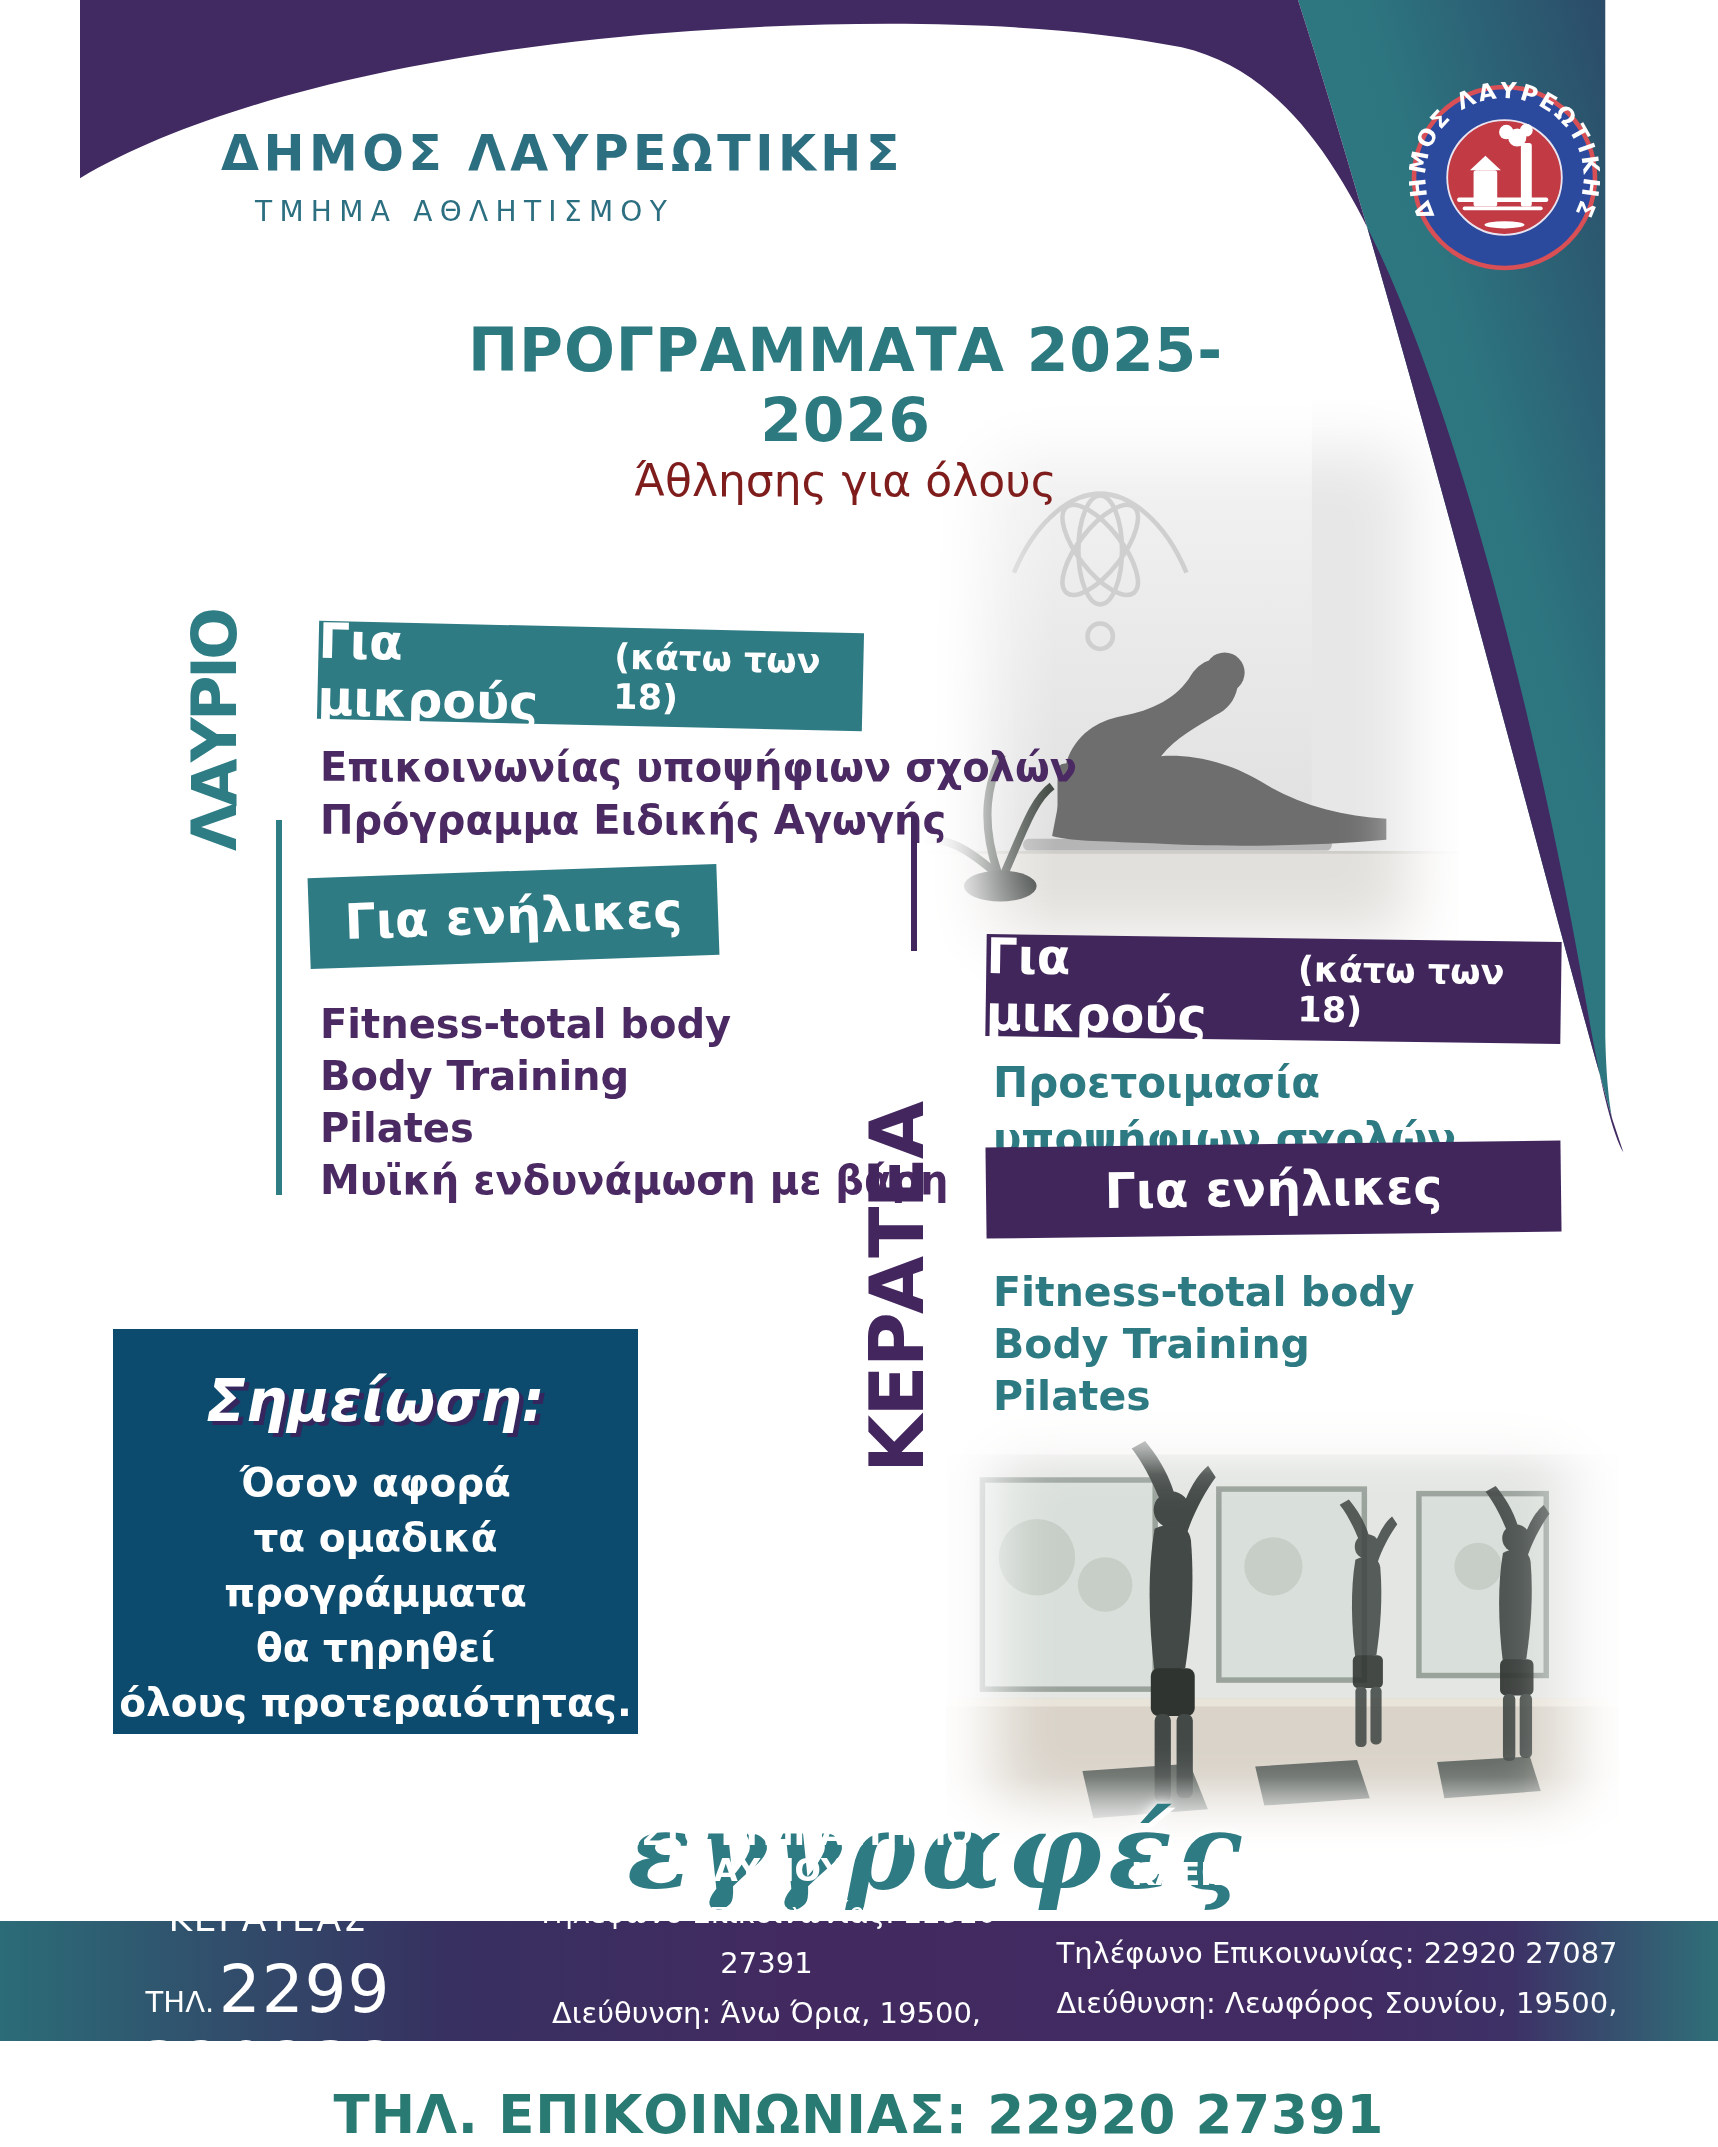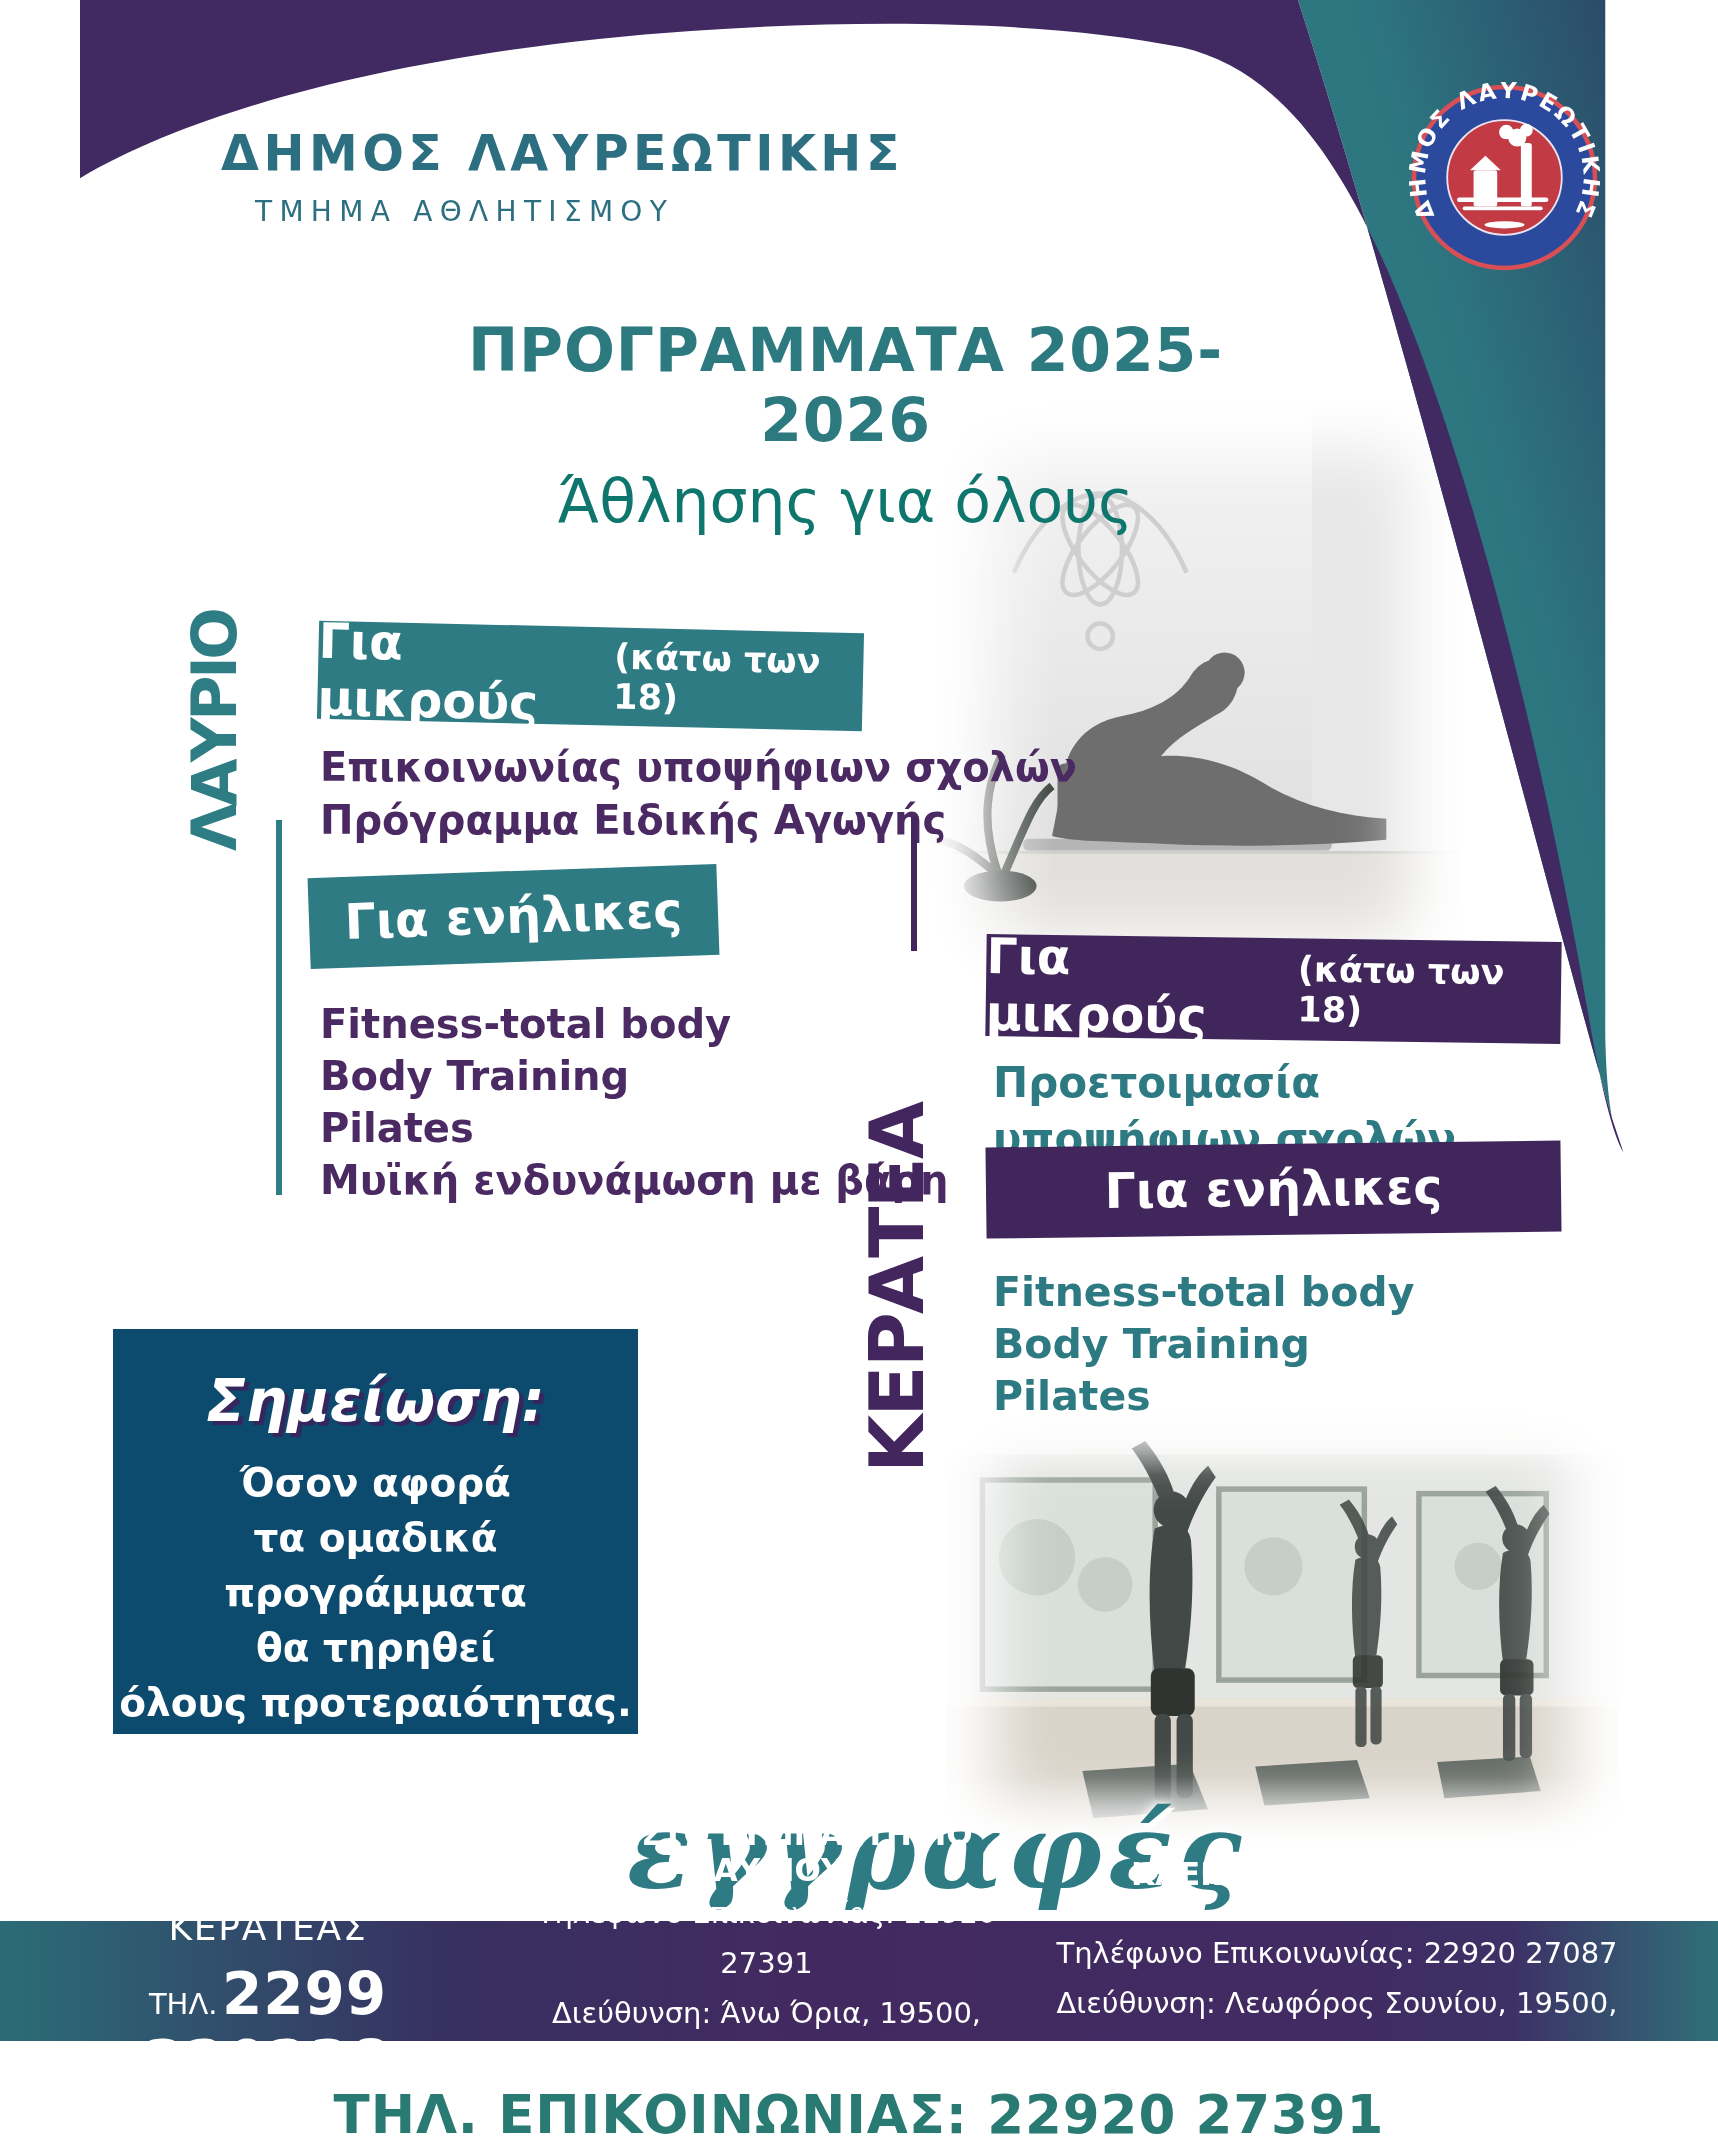--- a/index.html
+++ b/index.html
@@ -21,21 +21,21 @@
   .photo .veil-left { position:absolute; inset:0;
            background:linear-gradient(90deg,#ffffff 0%,rgba(255,255,255,0) 26%); }
   .photo .veil-top { position:absolute; inset:0;
            background:linear-gradient(180deg,#ffffff 0%,rgba(255,255,255,0) 18%,rgba(255,255,255,0) 82%,#ffffff 100%); }
 
   
   .muni  { left:221px; top:125px; font-size:49px; font-weight:600; letter-spacing:4.5px; color:#2c6f80; z-index:3; }
   .dept  { left:255px; top:195px; font-size:28px; font-weight:500; letter-spacing:7.3px; color:#2c6f80; z-index:3; }
   .title-block { left:391px; top:315px; width:909px; text-align:center; z-index:3; }
   .main-title { font-size:60px; font-weight:800; color:#2c7a80; letter-spacing:0.9px; }
-  .sub-title  { font-size:60px; font-weight:400; color:#0f766e; margin-top:11px; }
+  .sub-title  { font-size:44px; font-weight:400; color:#7f1d1d; margin-top:0; }
 
   
   .logo { left:1409px; top:82px; width:191px; height:191px; z-index:4; }
 
   
   .vtext { writing-mode:vertical-rl; transform:rotate(180deg); white-space:nowrap; z-index:3; }
   .lavrio-v  { left:178px; top:578px;  height:273px; font-size:62px; font-weight:700; color:#2e7d85; letter-spacing:-3.6px; }
   .keratea-v { left:853px; top:946px; height:527px; font-size:75px; font-weight:700; color:#43265e; letter-spacing:-1.8px; }
   .vline { z-index:3; }
 
@@ -80,21 +80,21 @@
         background:linear-gradient(90deg,#2b6c77 0%,#373060 26%,#422a60 46%,#412b62 78%,#3d3166 88%,#2f6f78 100%);
         color:#ffffff; }
   .f-col { position:absolute; top:0; height:100%; display:flex; flex-direction:column;
            align-items:center; justify-content:center; text-align:center; }
   .f-col1 { left:50px;  width:436px; }
   .f-col2 { left:505px; width:523px; }
   .f-col3 { left:1046px; width:582px; }
   .f1-line1 { font-size:36px; font-weight:400; letter-spacing:1.8px; }
   .f1-line2 { margin-top:12.7px; }
   .f1-tel-label { font-size:29px; font-weight:400;margin-top:40px; }
-  .f1-tel-num   { font-size:58px; font-weight:700; letter-spacing:0.9px; }
+  .f1-tel-num   { font-size:66px; font-weight:400; letter-spacing:0.9px; }
   .f-title { font-size:31px; font-weight:700; line-height:36px; }
   .f-line  { font-size:29px; font-weight:400; line-height:50px; }
   .f-note  { font-size:23.6px; font-weight:400; line-height:29px; }
 
   .phone-line { left:0; top:2084px; width:1718px; text-align:center; z-index:3;
         font-size:53px; font-weight:800; color:#287a72; letter-spacing:0.9px; }
 </style>
 </head>
 <body>
 

